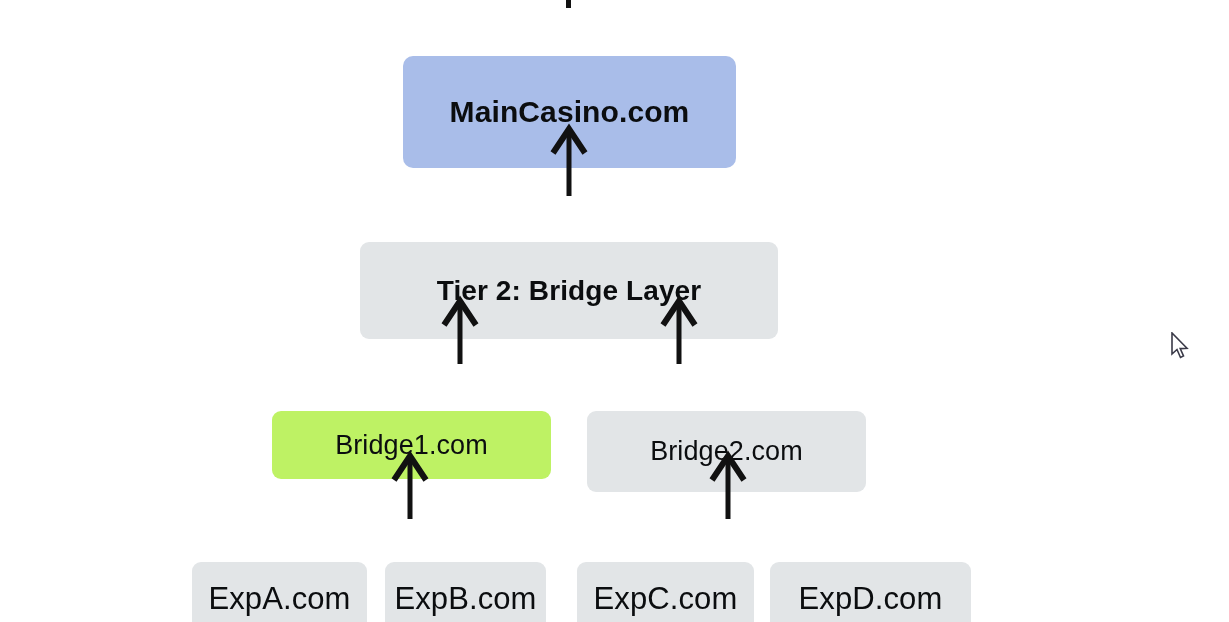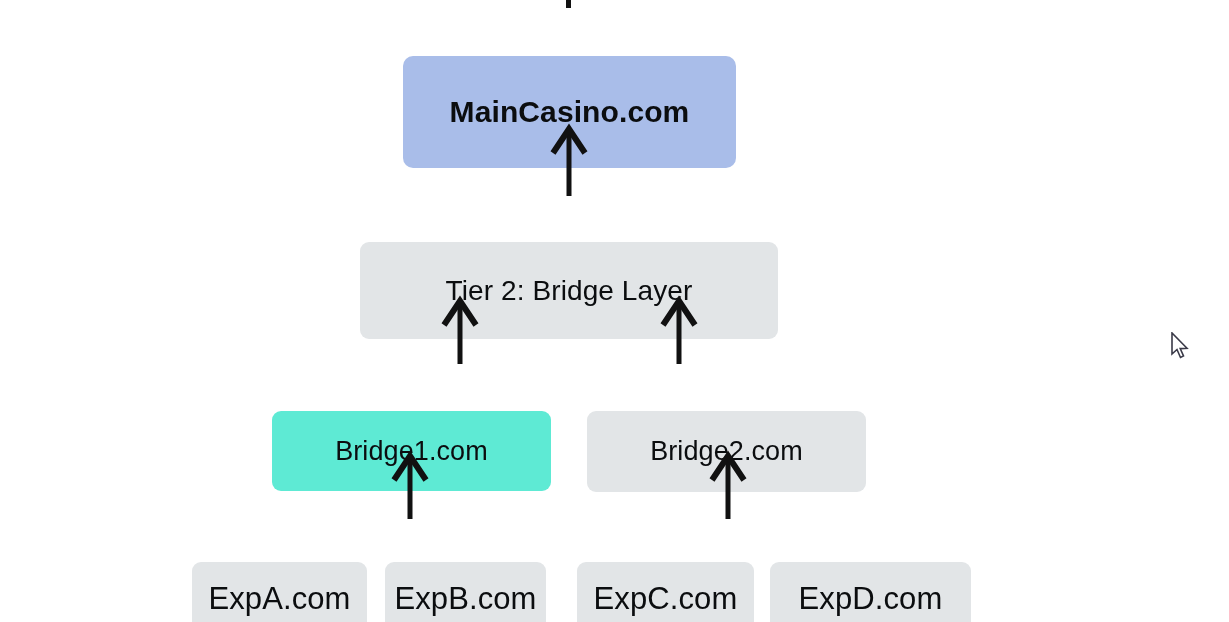--- a/index.html
+++ b/index.html
@@ -34,21 +34,21 @@
     margin-top: 48px;
   }
   .node-root {
     background: #a9bde9;
     font-weight: bold;
     font-size: 30px;
     border-radius: 10px;
   }
   .node-tier {
     background: #e2e5e7;
-    font-weight: normal;
+    font-weight: bold;
     font-size: 28px;
   }
   .node-bridge {
     background: #e2e5e7;
     font-weight: normal;
     font-size: 27px;
   }
   .node-leaf {
     background: #e2e5e7;
     font-weight: normal;
@@ -105,21 +105,21 @@
     </svg>
   </div>
 
   <div class="edge" style="left:656px; top:292px; width:46px; height:72px;">
     <svg width="46" height="72" viewBox="0 0 46 72">
       <line x1="23" y1="72" x2="23" y2="10" stroke="#111111" stroke-width="5"></line>
       <polyline points="7,33 23,9 39,33" fill="none" stroke="#111111" stroke-width="6" stroke-linecap="butt" stroke-linejoin="miter"></polyline>
     </svg>
   </div>
 
-  <div class="node node-bridge" style="left: 272px; top: 363px; width: 279px; height: 80px; background: #5eead4; text-align: right;">
+  <div class="node node-bridge" style="left: 272px; top: 363px; width: 279px; height: 68px; background: #bef264; text-align: right;">
     <span>Bridge1.com</span>
   </div>
 
   <div class="node node-bridge" style="left: 587px; top: 363px; width: 279px; height: 81px; background: rgb(226, 229, 231);">
     <span>Bridge2.com</span>
   </div>
 
   <div class="edge" style="left:387px; top:447px; width:46px; height:72px;">
     <svg width="46" height="72" viewBox="0 0 46 72">
       <line x1="23" y1="72" x2="23" y2="10" stroke="#111111" stroke-width="5"></line>

